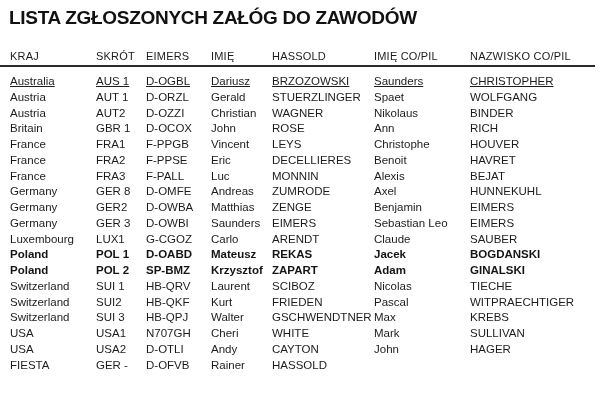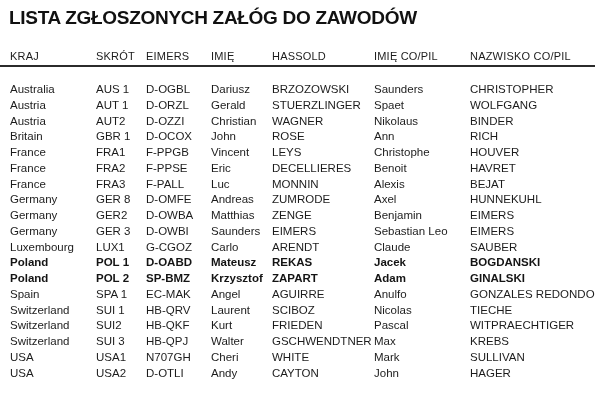--- a/index.html
+++ b/index.html
@@ -54,21 +54,22 @@
   tbody td {
     font-size: 11.5px;
     height: 15.75px;
     line-height: 15.75px;
     padding: 0;
     white-space: nowrap;
     overflow: hidden;
     color: #1c1c1c;
   }
   tbody tr:first-child td {
-    padding-top: 15px;
+    padding-top: 7px;
+    text-decoration: underline;
   }
   tbody tr.bold td {
     font-weight: 700;
     color: #141414;
   }
 </style>
 </head>
 <body>
 
 <div class="title">LISTA ZGŁOSZONYCH ZAŁÓG DO ZAWODÓW</div>
@@ -206,29 +207,20 @@
       <tr class="bold">
         <td>Poland</td>
         <td>POL 2</td>
         <td>SP-BMZ</td>
         <td>Krzysztof</td>
         <td>ZAPART</td>
         <td>Adam</td>
         <td>GINALSKI</td>
       </tr>
       <tr>
-        <td>Spain</td>
-        <td>SPA 1</td>
-        <td>EC-MAK</td>
-        <td>Angel</td>
-        <td>AGUIRRE</td>
-        <td>Anulfo</td>
-        <td>GONZALES REDONDO</td>
-      </tr>
-      <tr>
         <td>Switzerland</td>
         <td>SUI 1</td>
         <td>HB-QRV</td>
         <td>Laurent</td>
         <td>SCIBOZ</td>
         <td>Nicolas</td>
         <td>TIECHE</td>
       </tr>
       <tr>
         <td>Switzerland</td>
@@ -259,14 +251,23 @@
       </tr>
       <tr>
         <td>USA</td>
         <td>USA2</td>
         <td>D-OTLI</td>
         <td>Andy</td>
         <td>CAYTON</td>
         <td>John</td>
         <td>HAGER</td>
       </tr>
+      <tr>
+        <td>FIESTA</td>
+        <td>GER -</td>
+        <td>D-OFVB</td>
+        <td>Rainer</td>
+        <td>HASSOLD</td>
+        <td></td>
+        <td></td>
+      </tr>
     </tbody>
 </table>
 
 </body></html>

